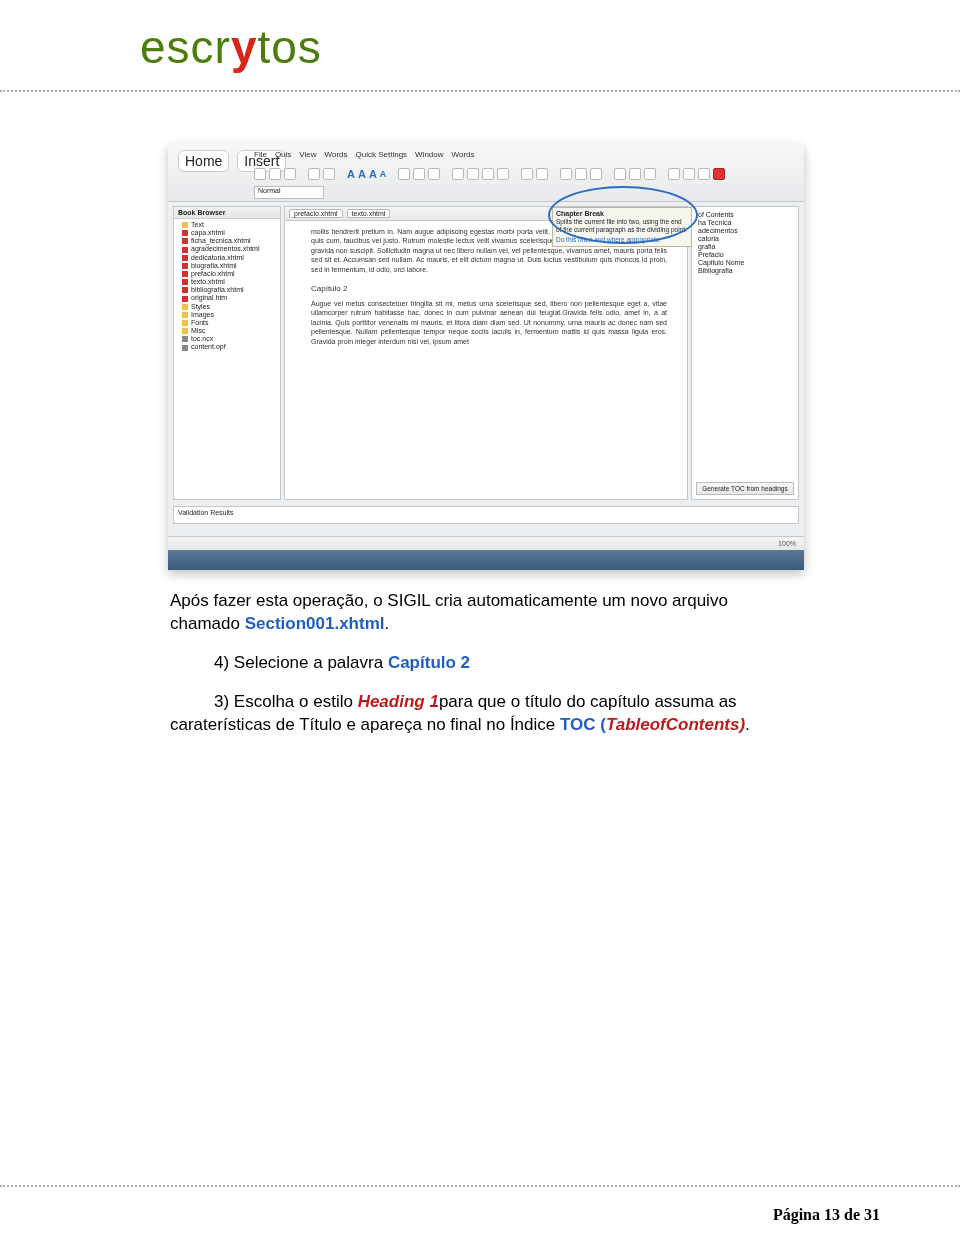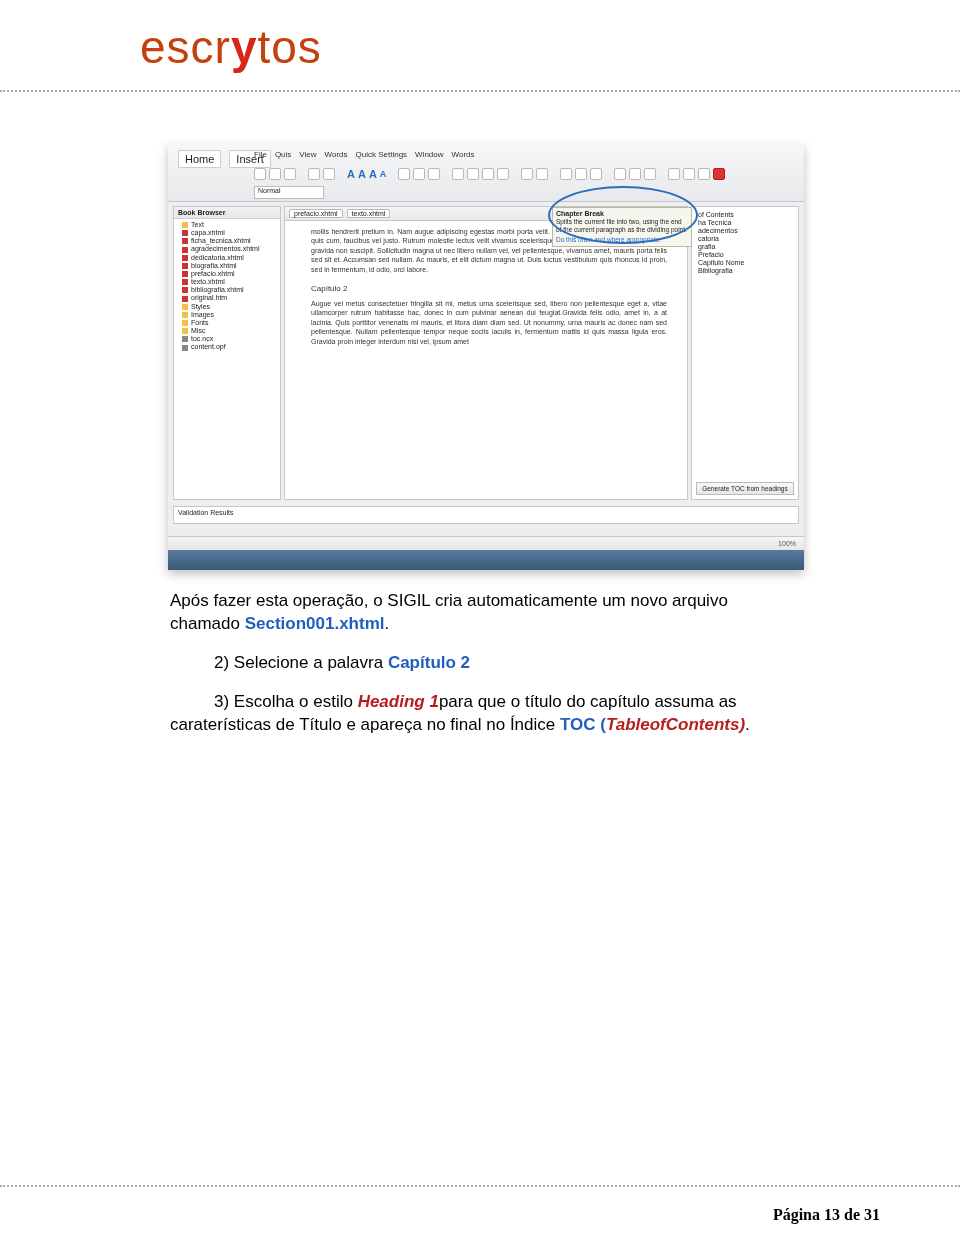--- a/index.html
+++ b/index.html
@@ -19,21 +19,21 @@
 
   
   .logo {
     position: absolute;
     top: 20px;
     left: 140px;
     font-family: "Segoe Script", "Brush Script MT", cursive, Arial;
     font-size: 46px;
     letter-spacing: 1px;
   }
-  .logo .e1 { color: #c2410c; }
+  .logo .e1 { color: #4d7c0f; }
   .logo .y  { color: #d62718; font-weight: bold; }
 
   .rule {
     position: absolute;
     left: 0; right: 0;
     border-top: 2px dotted #aaa;
   }
   .rule.top    { top: 90px; }
   .rule.bottom { top: 1185px; }
 
@@ -54,22 +54,22 @@
     position: absolute;
     top: 0; left: 0; right: 0; height: 58px;
     background: linear-gradient(#f7f7f7,#e7e9ec);
     border-bottom: 1px solid #c5c7ca;
   }
   .shot .tabs {
     position: absolute; top: 6px; left: 10px;
     display: flex; gap: 8px;
   }
   .shot .tabs span {
-    font-size: 11px; padding: 2px 6px;
-    background: #fff; border: 1px solid #ccc; border-radius: 1px;
+    font-size: 14px; padding: 2px 6px;
+    background: #fff; border: 1px solid #ccc; border-radius: 6px;
   }
   .shot .menubar {
     position: absolute; top: 6px; left: 86px;
     display: flex; gap: 8px; font-size: 8px; color: #333;
   }
   .shot .toolbar-row {
     position: absolute; top: 22px; left: 86px; right: 30px; height: 16px;
     display: flex; gap: 3px; align-items: center;
   }
   .shot .toolbar-row .ico {
@@ -331,21 +331,21 @@
       <span class="tipfoot">Do this often and where appropriate.</span>
     </div>
     <div class="oval"></div>
   </div>
 
   <div class="bodytext">
     <p>
       <span>Após fazer esta operação, o SIGIL cria automaticamente um novo arquivo chamado </span><span class="blue">Section001.xhtml</span><span>.</span>
     </p>
     <p class="indent">
-      <span>2) Selecione a palavra </span><span class="blue">Capítulo 2</span>
+      <span>4) Selecione a palavra </span><span class="blue">Capítulo 2</span>
     </p>
     <p>
       <span style="padding-left:44px">3) Escolha o estilo </span><span class="blueit">Heading 1</span><span>para que o título do capítulo assuma as caraterísticas de Título e apareça no final no Índice </span><span class="blue">TOC (</span><span class="blueit">TableofContents)</span><span>.</span>
     </p>
   </div>
 
   <div class="pagenum">Página 13 de 31</div>
 </div>
 
 </body></html>

